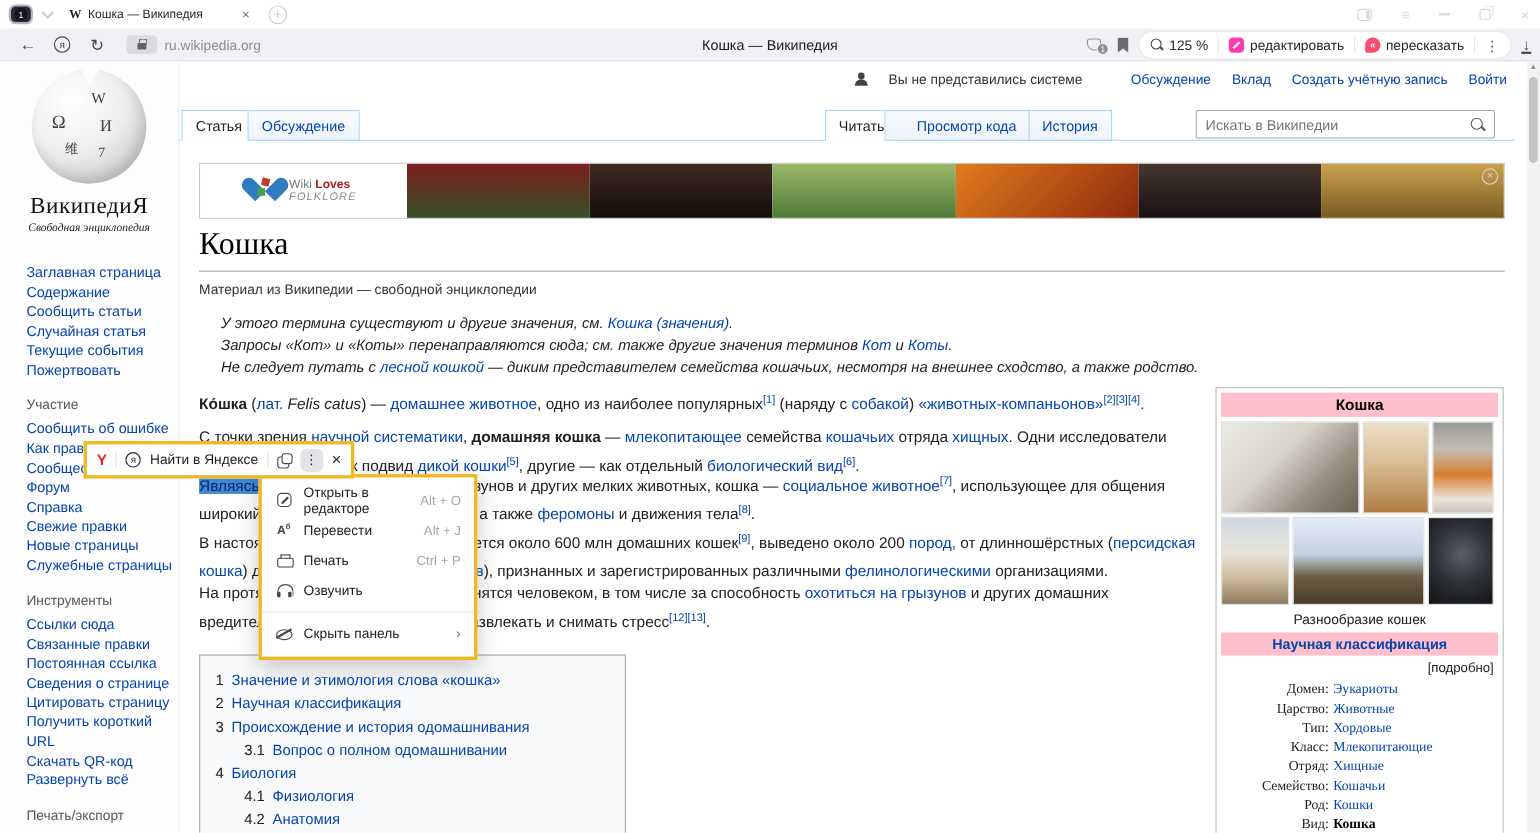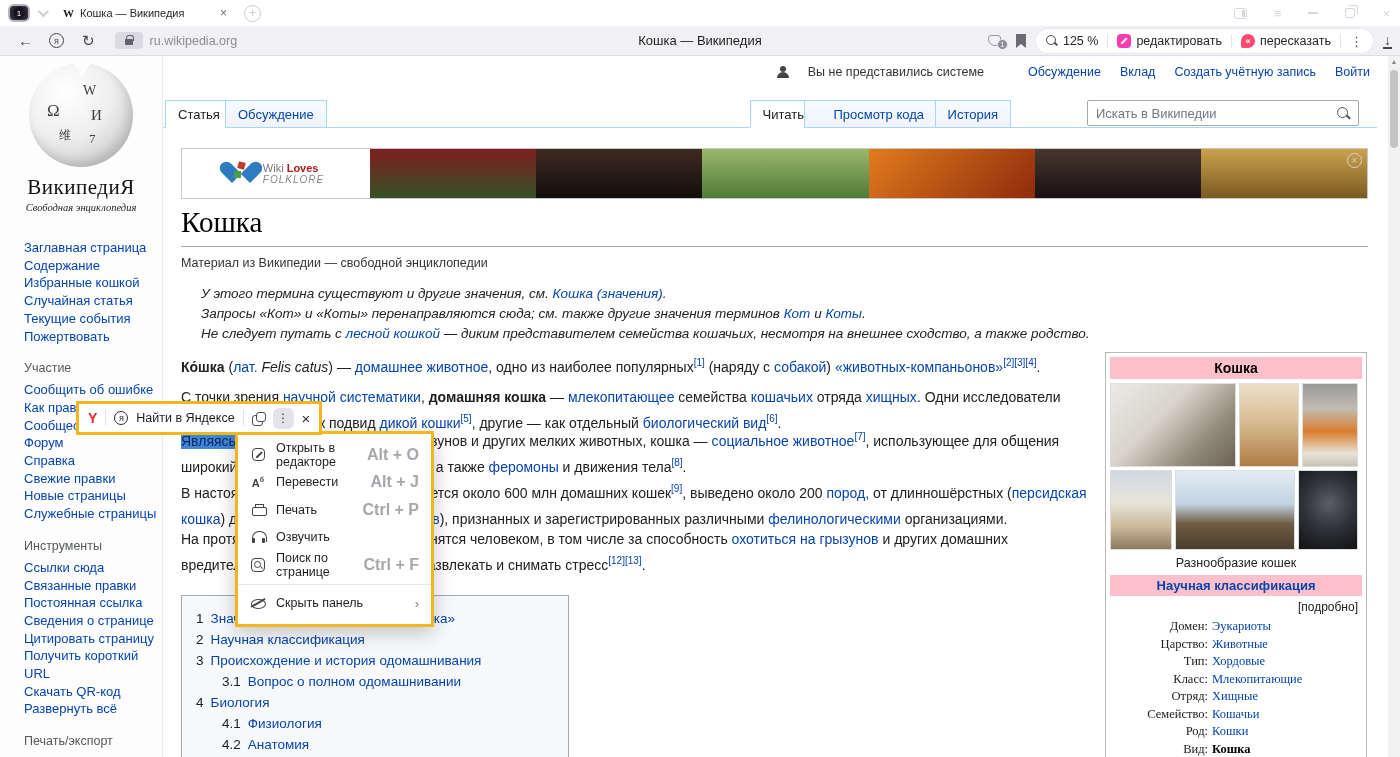--- a/index.html
+++ b/index.html
@@ -188,21 +188,21 @@
   .fp-copy::before { content:""; position:absolute; left:0; top:3px; width:9px; height:9px; border:1.4px solid #4c4c52; border-radius:3px; }
   .fp-copy::after { content:""; position:absolute; left:4px; top:0; width:8px; height:8px; border:1.4px solid #4c4c52; border-radius:3px; background:#fff; }
   .fp-dots { width:21px; height:21px; border-radius:6px; background:#e4e3e9; color:#2c2c30; font-size:12px;
     display:flex; align-items:center; justify-content:center; }
   .fp-x { color:#2c2c30; font-size:15px; }
 
   .ctxmenu { position:absolute; left:235px; top:431px; width:199px; border:3px solid #f2b61e; background:#fff;
     box-shadow:0 6px 20px rgba(0,0,0,.22); padding:7px 0; z-index:29; }
   .mi { display:flex; align-items:center; height:27.5px; padding:0 12px; gap:10px; }
   .mi .lbl { font-size:12.5px; color:#1f1f23; flex:1; }
-  .mi .sc { font-size:16px; color:#a7a6ad;font-weight:bold; }
+  .mi .sc { font-size:12px; color:#a7a6ad; }
   .mdiv { height:1px; background:#e7e6eb; margin:5px 0; }
   .mic { width:16px; display:flex; justify-content:center; color:#434347; }
   .i-editor { width:13px; height:13px; border:1.5px solid #434347; border-radius:4px; position:relative; }
   .i-editor::after { content:""; position:absolute; left:2px; top:5px; width:8px; height:1.6px; background:#434347; transform:rotate(-45deg); }
   .i-trans { font-size:11px; font-weight:bold; color:#434347; position:relative; }
   .i-trans sup { font-size:7px; }
   .i-print { position:relative; width:13px; height:12px; }
   .i-print::before { content:""; position:absolute; left:0; top:3px; width:13px; height:7px; border:1.5px solid #434347; border-radius:2px; }
   .i-print::after { content:""; position:absolute; left:3px; top:0; width:7px; height:3px; border:1.5px solid #434347; border-bottom:none; }
   .i-voice { position:relative; width:13px; height:12px; }
@@ -288,21 +288,21 @@
         <span class="g2">W</span>
         <span class="g3">И</span>
         <span class="g4">7</span>
         <span class="g5">维</span>
       </div>
       <div class="wordmark">ВикипедиЯ</div>
       <div class="tagline">Свободная энциклопедия</div>
       <div class="snav">
         <div class="lnk">Заглавная страница</div>
         <div class="lnk">Содержание</div>
-        <div class="lnk">Избранные кошкой</div>
+        <div class="lnk">Сообщить статьи</div>
         <div class="lnk">Случайная статья</div>
         <div class="lnk">Текущие события</div>
         <div class="lnk">Пожертвовать</div>
         <div class="hdr">Участие</div>
         <div class="lnk">Сообщить об ошибке</div>
         <div class="lnk">Как править статьи</div>
         <div class="lnk">Сообщество</div>
         <div class="lnk">Форум</div>
         <div class="lnk">Справка</div>
         <div class="lnk">Свежие правки</div>
@@ -491,27 +491,20 @@
         </span>
       <span class="lbl">Печать</span>
       <span class="sc">Ctrl + P</span>
     </div>
     <div class="mi">
       <span class="mic">
           <span class="i-voice"></span>
         </span>
       <span class="lbl">Озвучить</span>
     </div>
-    <div class="mi">
-      <span class="mic">
-          <span class="i-find"></span>
-        </span>
-      <span class="lbl">Поиск по странице</span>
-      <span class="sc">Ctrl + F</span>
-    </div>
     <div class="mdiv"></div>
     <div class="mi">
       <span class="mic">
           <span class="i-hide"></span>
         </span>
       <span class="lbl">Скрыть панель</span>
       <span class="subarrow">›</span>
     </div>
   </div>
 

